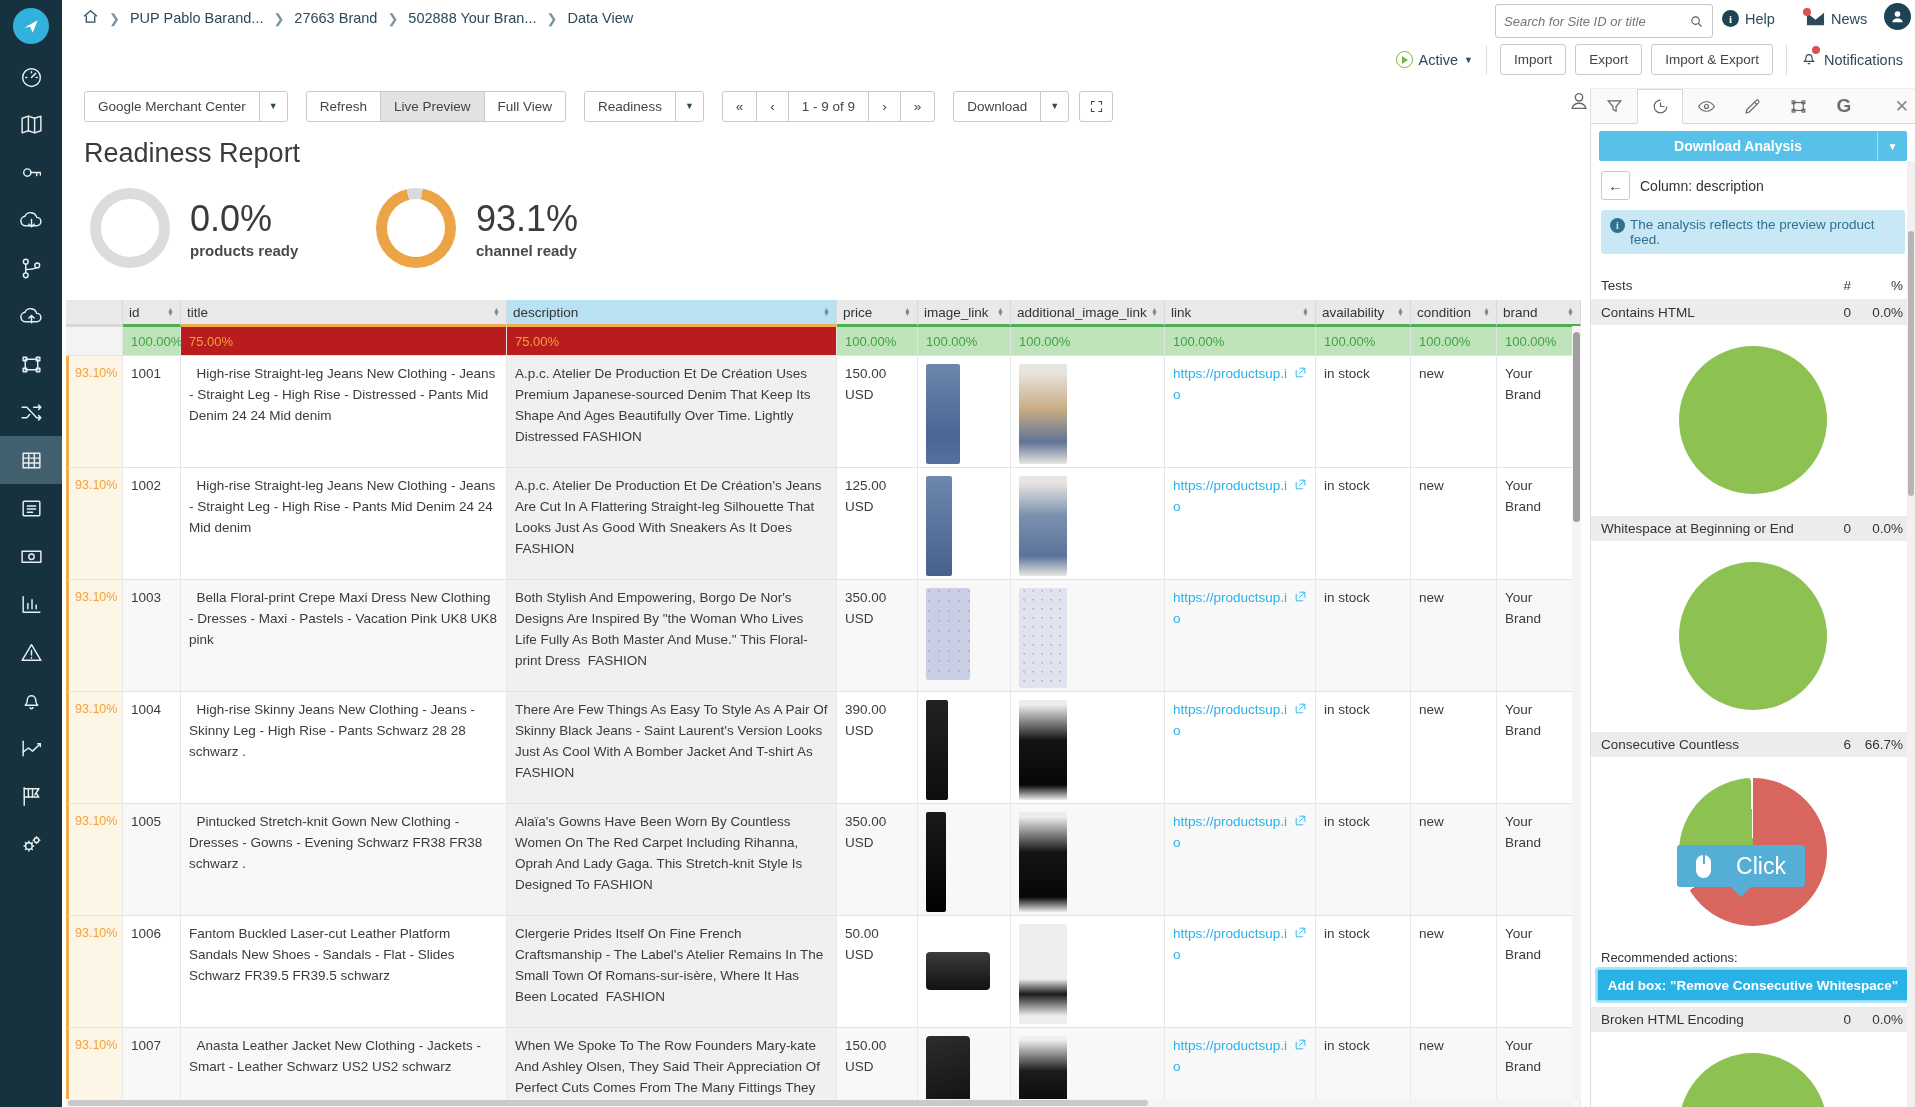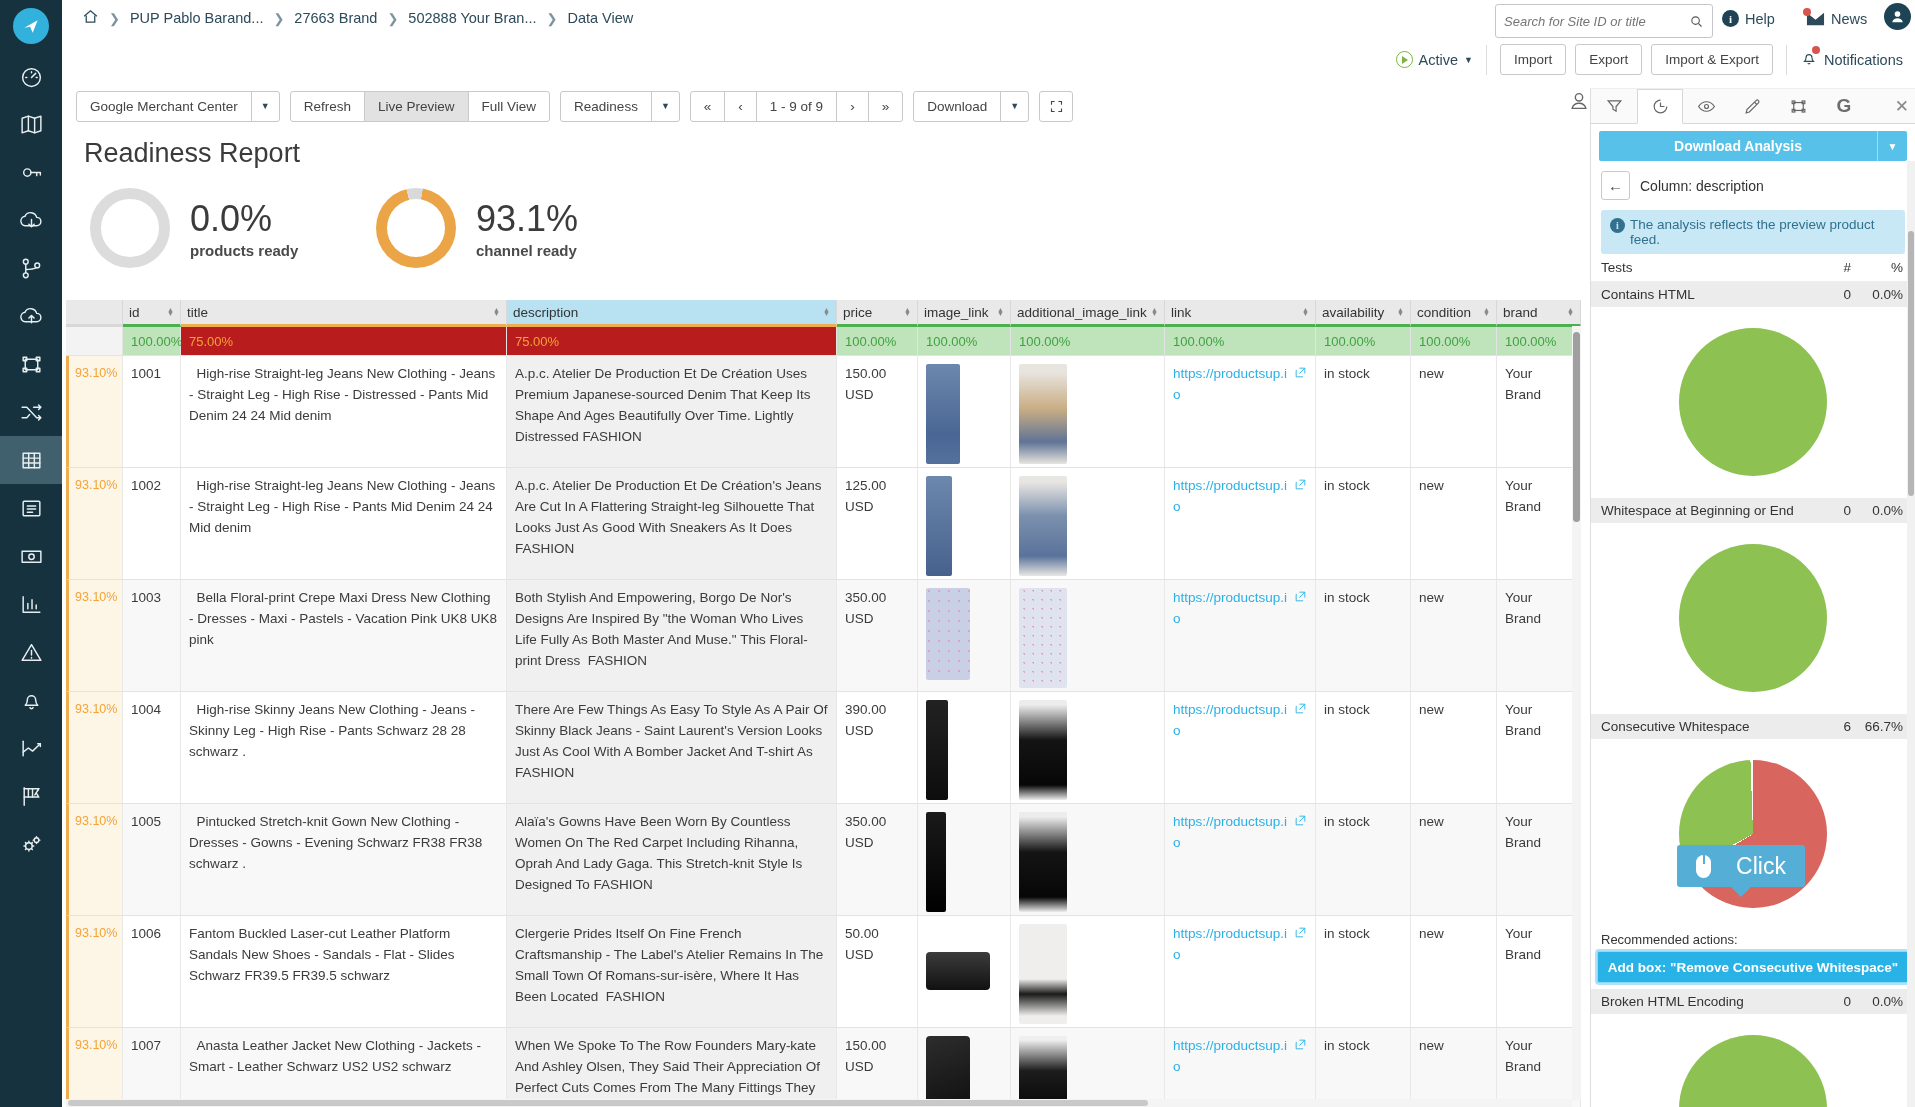--- a/index.html
+++ b/index.html
@@ -49,21 +49,21 @@
          display:flex; align-items:center; padding:0 13px; cursor:pointer; white-space:nowrap; }
   .bell { position:relative; }
   .bell svg { width:18px; height:18px; fill:none; stroke:#2c4a5a; stroke-width:1.5; }
   .bell .reddot { right:-2px; top:-3px; left:auto; }
   .notif { display:flex; align-items:center; gap:6px; font-size:14.5px; color:#2c4a5a; cursor:pointer; }
 
   
   #toolbar { position:absolute; left:76px; top:90px; height:32px; display:flex; align-items:center; gap:10px; z-index:10; }
   .bgroup { display:flex; }
   .bgroup .btn { border-radius:0; margin-left:-1px; }
-  .bgroup .btn:first-child { border-radius:3px 0 0 3px; margin-left:0; }
+  .bgroup .btn:first-child { border-radius:3px 0 0 3px; margin-left:8px; }
   .bgroup .btn:last-child { border-radius:0 3px 3px 0; }
   .btn.active { background:#e2e2e2; }
   .btn.caret-seg { padding:0 9px; }
   .pag-num { min-width:78px; justify-content:center; }
   .icon-btn { width:34px; justify-content:center; padding:0; }
   .icon-btn svg { width:15px; height:15px; stroke:#444; fill:none; stroke-width:1.8; }
   #tb-user { position:absolute; left:1492px; top:0px; }
   #tb-user svg { width:22px; height:22px; stroke:#666; fill:none; stroke-width:1.5; }
 
   
@@ -138,21 +138,21 @@
   #col-row { display:flex; align-items:center; gap:10px; margin:10px 10px 0 10px; }
   #back-btn { width:29px; height:29px; border:1px solid #c9c9c9; border-radius:3px; background:#fff; display:flex; align-items:center; justify-content:center;
               font-size:15px; color:#444; cursor:pointer; }
   #col-label { font-size:14px; color:#333; }
 
   #info-alert { margin:10px 10px 0 10px; background:#c9e8f6; border-radius:3px; padding:7px 9px; font-size:13.5px; color:#31708f;
                 display:flex; gap:5px; align-items:flex-start; }
   .info-ic { width:15px; height:15px; border-radius:50%; background:#31708f; color:#c9e8f6; font-size:10px; font-weight:bold;
              display:flex; align-items:center; justify-content:center; flex:0 0 15px; margin-top:1px; font-family:"Liberation Serif",serif; }
 
-  #tests-hdr { display:flex; margin:2px 0 0 0; padding:4px 12px 6px 10px; font-size:13.5px; color:#333; border-bottom:1px solid #eee; }
+  #tests-hdr { display:flex; margin:20px 0 0 0; padding:4px 12px 6px 10px; font-size:13.5px; color:#333; border-bottom:1px solid #eee; }
   #tests-hdr .n { flex:1; }
   #tests-hdr .c { width:40px; text-align:right; }
   #tests-hdr .p { width:52px; text-align:right; }
   .test-row { display:flex; padding:5px 12px 5px 10px; font-size:13.5px; color:#333; background:#ececec; cursor:pointer; }
   .test-row .n { flex:1; }
   .test-row .c { width:40px; text-align:right; }
   .test-row .p { width:52px; text-align:right; }
   .pie-wrap { display:flex; justify-content:center; padding:21px 0 22px 0; }
   .pie { width:148px; height:148px; border-radius:50%; }
   .pie.green { background:#8dc152; }
@@ -757,21 +757,21 @@
   <div class="test-row">
     <span class="n">Whitespace at Beginning or End</span>
     <span class="c">0</span>
     <span class="p">0.0%</span>
   </div>
   <div class="pie-wrap">
       <div class="pie green"></div>
     </div>
 
   <div class="test-row">
-    <span class="n">Consecutive Whitespace</span>
+    <span class="n">Consecutive Countless</span>
     <span class="c">6</span>
     <span class="p">66.7%</span>
   </div>
   <div class="pie-wrap">
       <div class="pie split"></div>
     </div>
 
   <div id="rec-label">Recommended actions:</div>
   <div id="action-btn">Add box: "Remove Consecutive Whitespace"</div>
 

